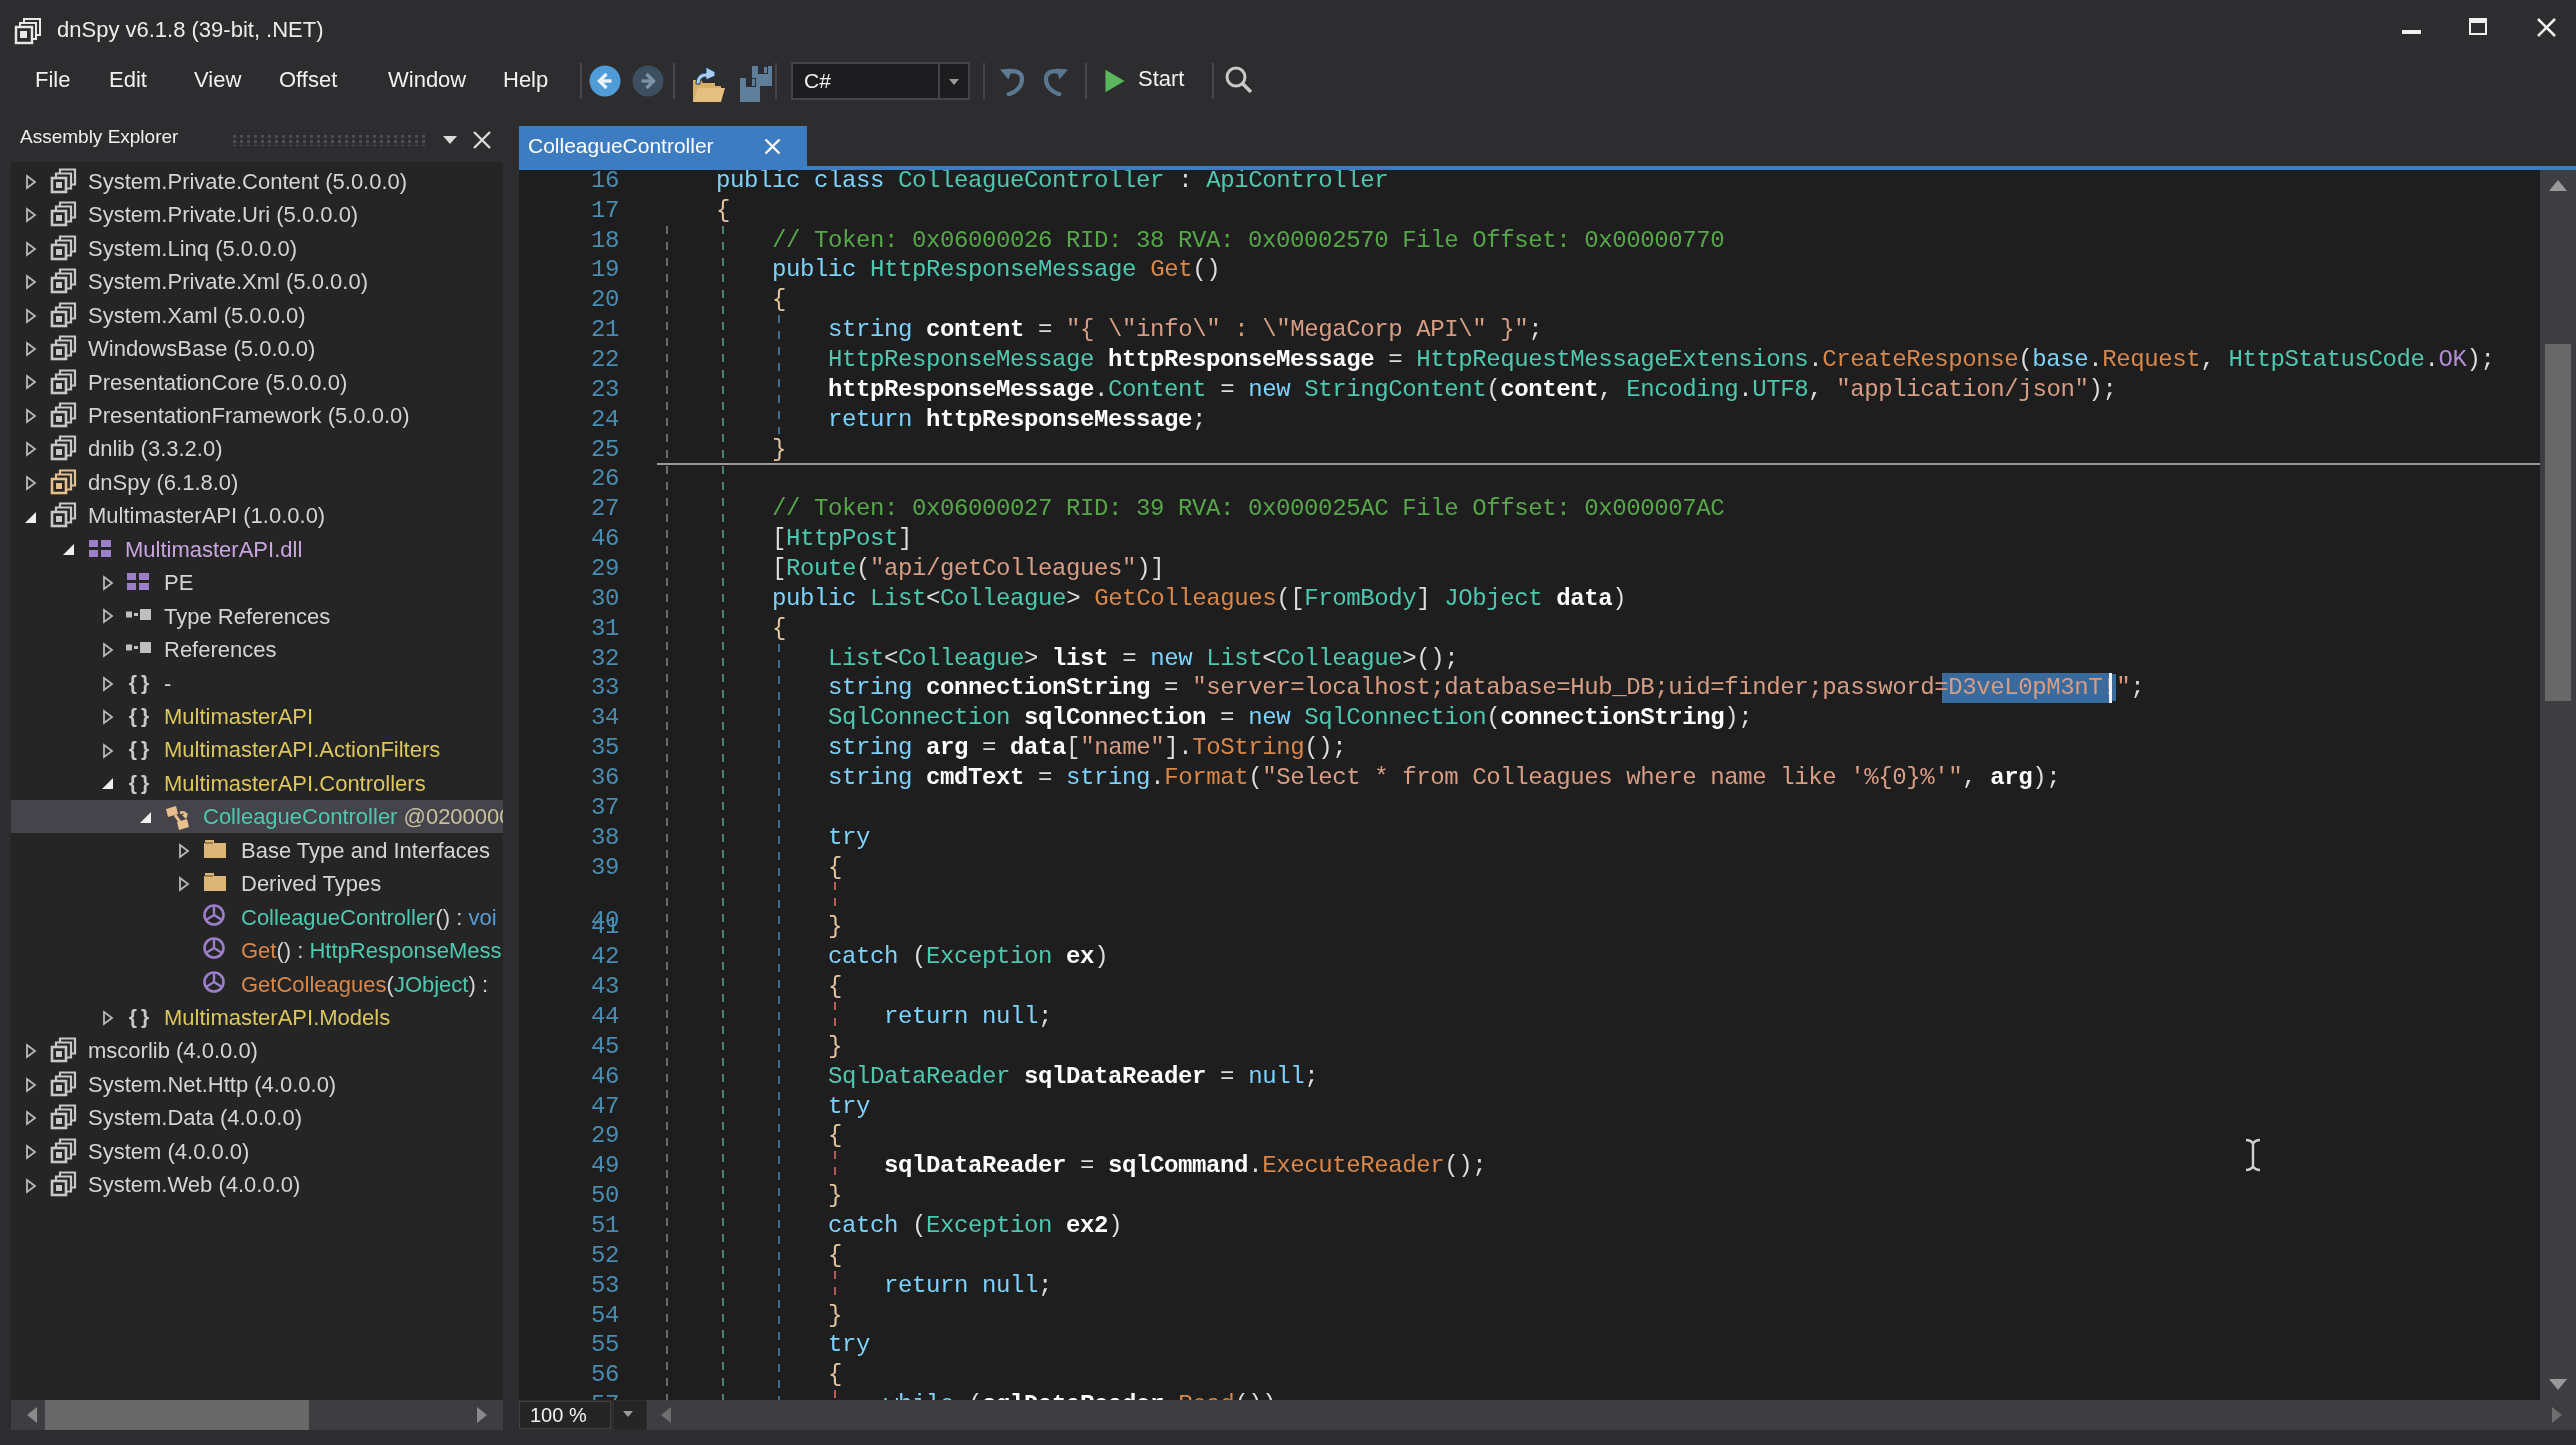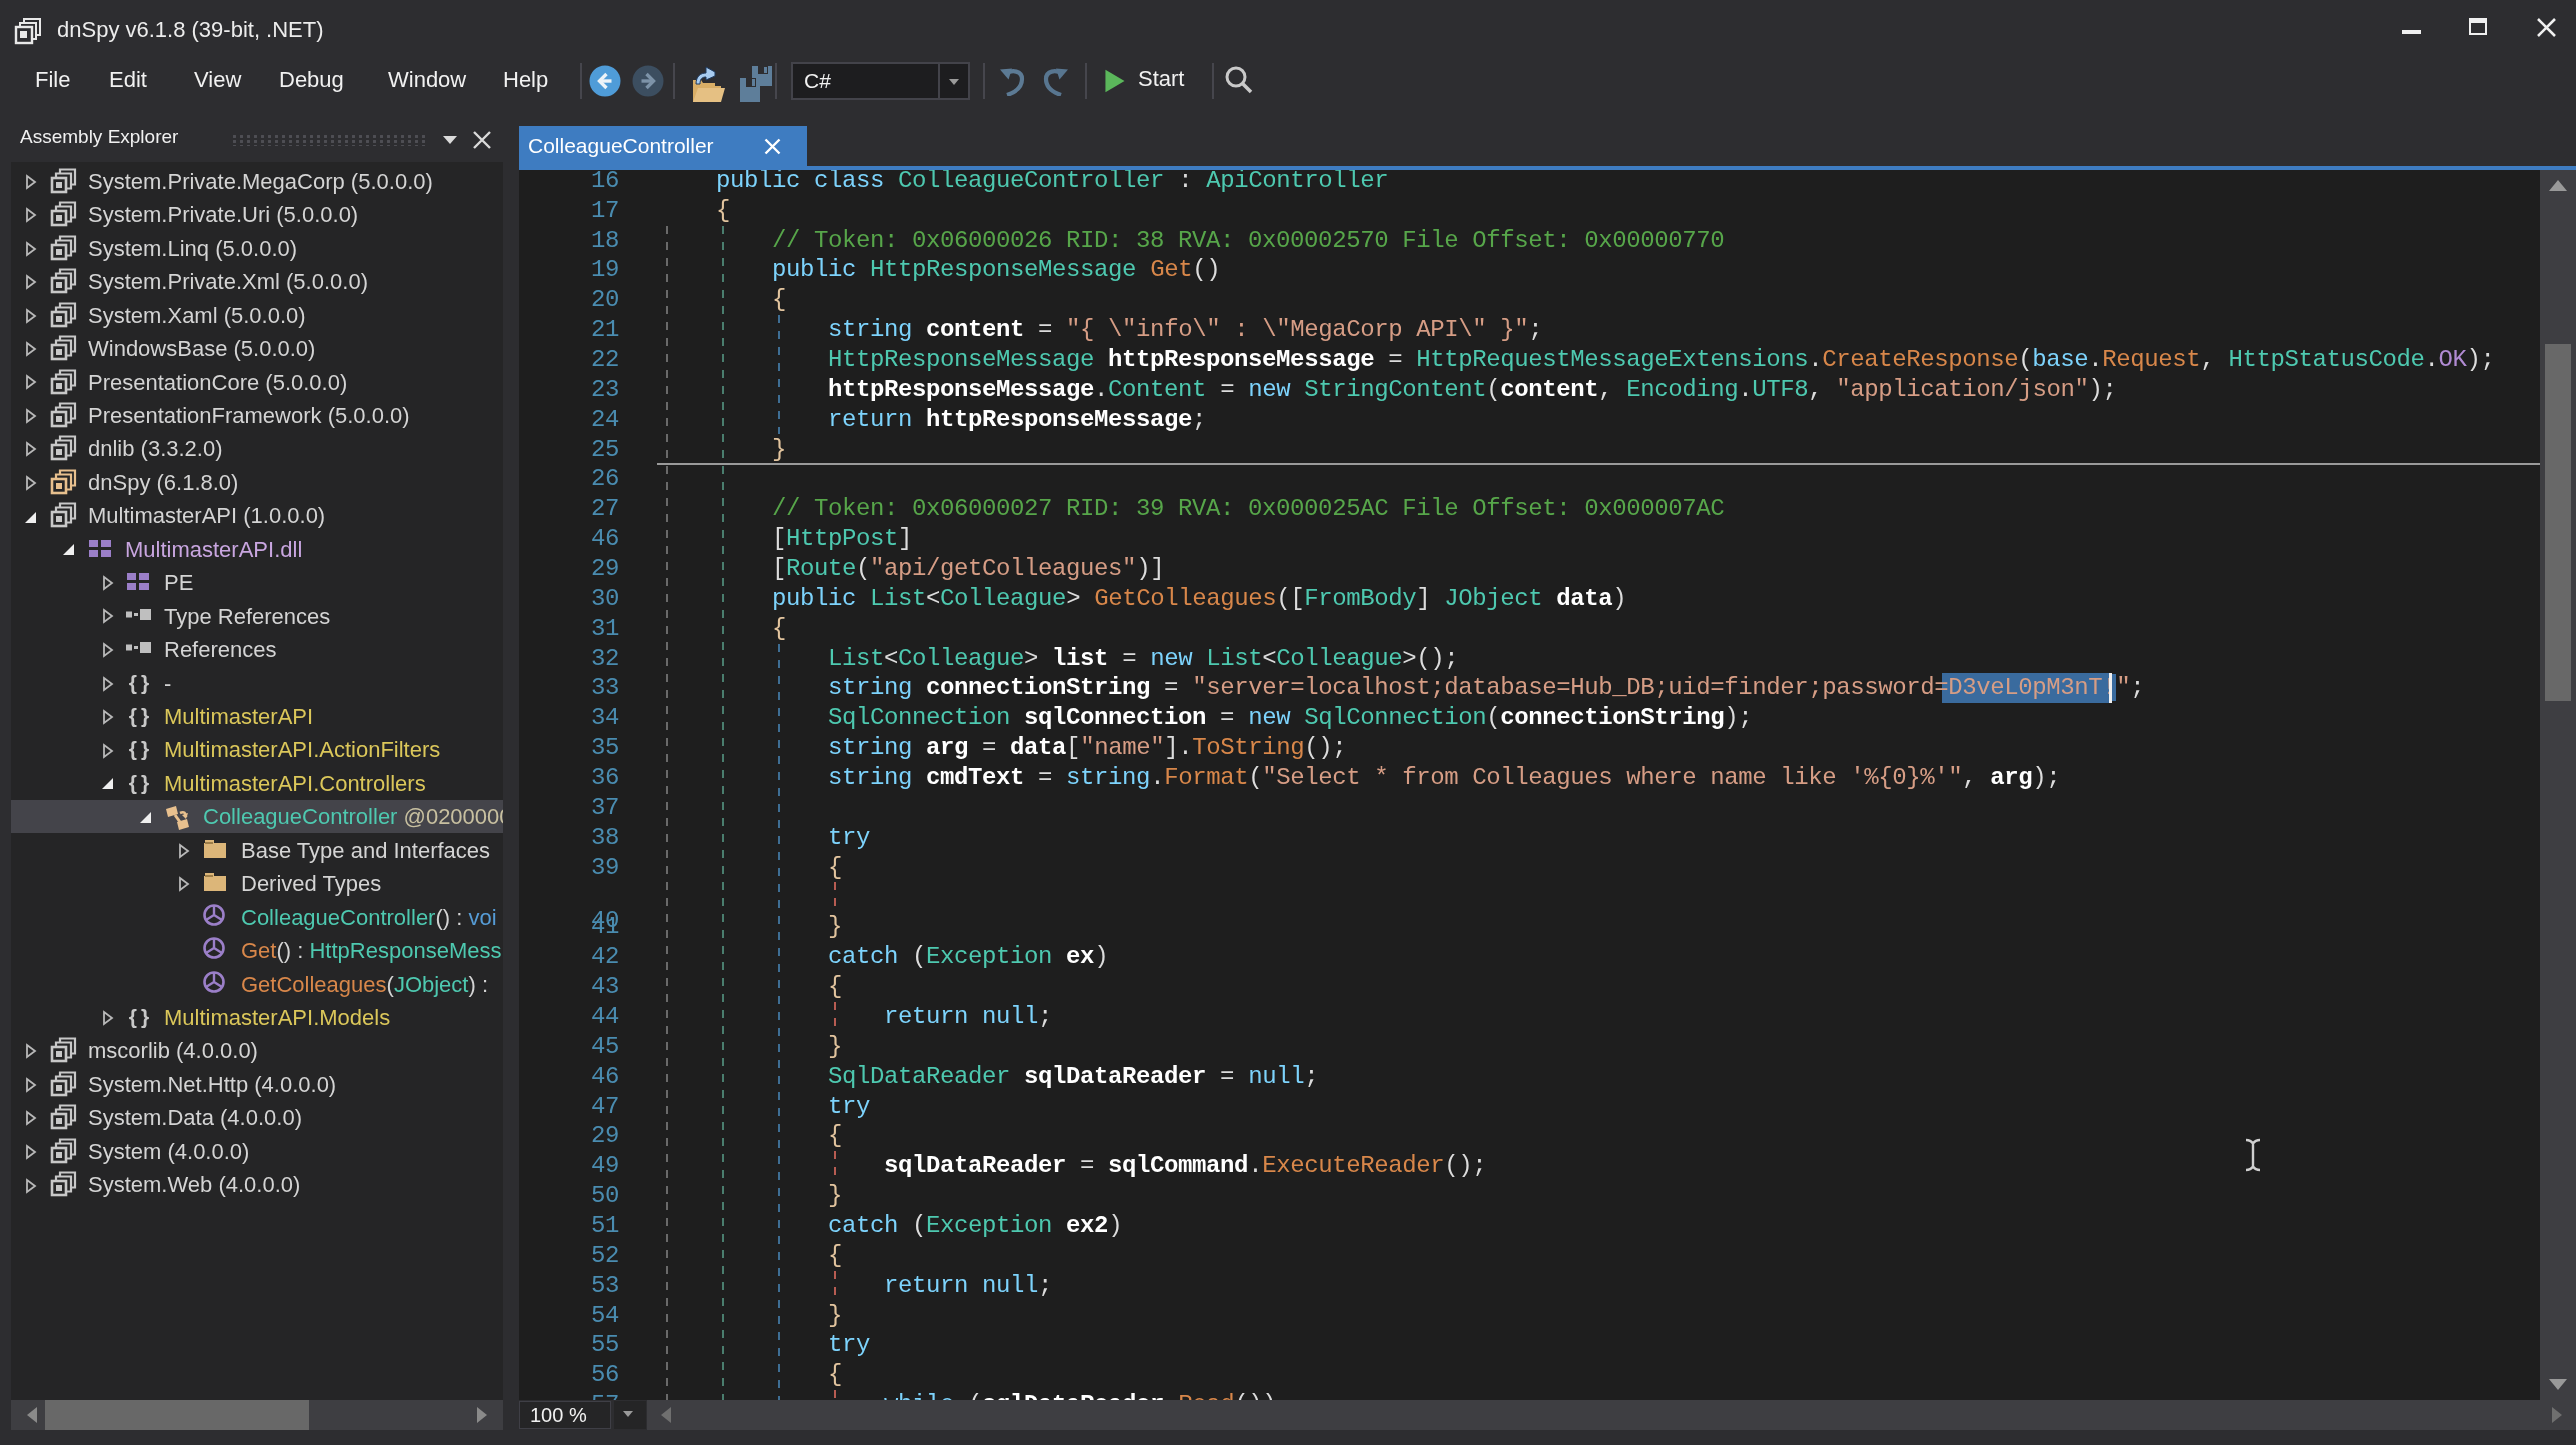--- a/index.html
+++ b/index.html
@@ -49,21 +49,21 @@
       <path d="M11 7 L11 3 L27 3 L27 19 L23 19"></path>
       <path d="M7 11 L7 7 L23 7 L23 23 L19 23"></path>
       <rect x="3" y="11" width="16" height="16" stroke-width="2.4"></rect>
     </g>
     <rect x="7" y="15" width="7" height="7" fill="#E8E8E8"></rect>
   </svg>
 <div id="title-txt">dnSpy v6.1.8 (39-bit, .NET)</div>
 <div class="mi" style="left:35px">File</div>
 <div class="mi" style="left:109px">Edit</div>
 <div class="mi" style="left:194px">View</div>
-<div class="mi" style="left:279px">Debug</div>
+<div class="mi" style="left:279px">Offset</div>
 <div class="mi" style="left:388px">Window</div>
 <div class="mi" style="left:503px">Help</div>
 
 <div class="vsep" style="left:580px"></div>
 <svg class="tbi" style="left:588px;top:64px" width="34" height="34" viewBox="0 0 34 34">
     <circle cx="17" cy="17" r="15.5" fill="#4F9CD8"></circle>
     <path d="M18.5 10 L11.5 17 L18.5 24" stroke="#ECF3F8" stroke-width="3.4" fill="none"></path>
     <path d="M11.5 17 L23.5 17" stroke="#ECF3F8" stroke-width="3.4"></path>
   </svg>
 <svg class="tbi" style="left:631px;top:64px" width="34" height="34" viewBox="0 0 34 34">
@@ -137,21 +137,21 @@
         <path d="M5 3 L13 9 L5 15 Z" fill="none" stroke="#B8B8B8" stroke-width="1.8"></path>
       </svg>
       <div class="ticon" style="left:48px;top:166px"><svg width="30" height="30" viewBox="0 0 30 30">
           <g fill="none" stroke="#C8C8C8" stroke-width="2.2">
             <path d="M12 7.5 L12 3.5 L27 3.5 L27 18.5 L23 18.5"></path>
             <path d="M8 11.5 L8 7.5 L23 7.5 L23 22.5 L19 22.5"></path>
           </g>
           <rect x="4" y="12" width="14" height="14" fill="none" stroke="#C8C8C8" stroke-width="2.6"></rect>
           <rect x="8" y="16" width="6" height="6" fill="#C8C8C8"></rect>
         </svg></div>
-      <div class="tlabel" style="left:88px;top:165px"><span style="color:#D4D4D4">System.Private.MegaCorp (5.0.0.0)</span></div>
+      <div class="tlabel" style="left:88px;top:165px"><span style="color:#D4D4D4">System.Private.Content (5.0.0.0)</span></div>
       <svg style="position:absolute;left:22px;top:206px" width="18" height="18" viewBox="0 0 18 18">
         <path d="M5 3 L13 9 L5 15 Z" fill="none" stroke="#B8B8B8" stroke-width="1.8"></path>
       </svg>
       <div class="ticon" style="left:48px;top:199px"><svg width="30" height="30" viewBox="0 0 30 30">
           <g fill="none" stroke="#C8C8C8" stroke-width="2.2">
             <path d="M12 7.5 L12 3.5 L27 3.5 L27 18.5 L23 18.5"></path>
             <path d="M8 11.5 L8 7.5 L23 7.5 L23 22.5 L19 22.5"></path>
           </g>
           <rect x="4" y="12" width="14" height="14" fill="none" stroke="#C8C8C8" stroke-width="2.6"></rect>
           <rect x="8" y="16" width="6" height="6" fill="#C8C8C8"></rect>

